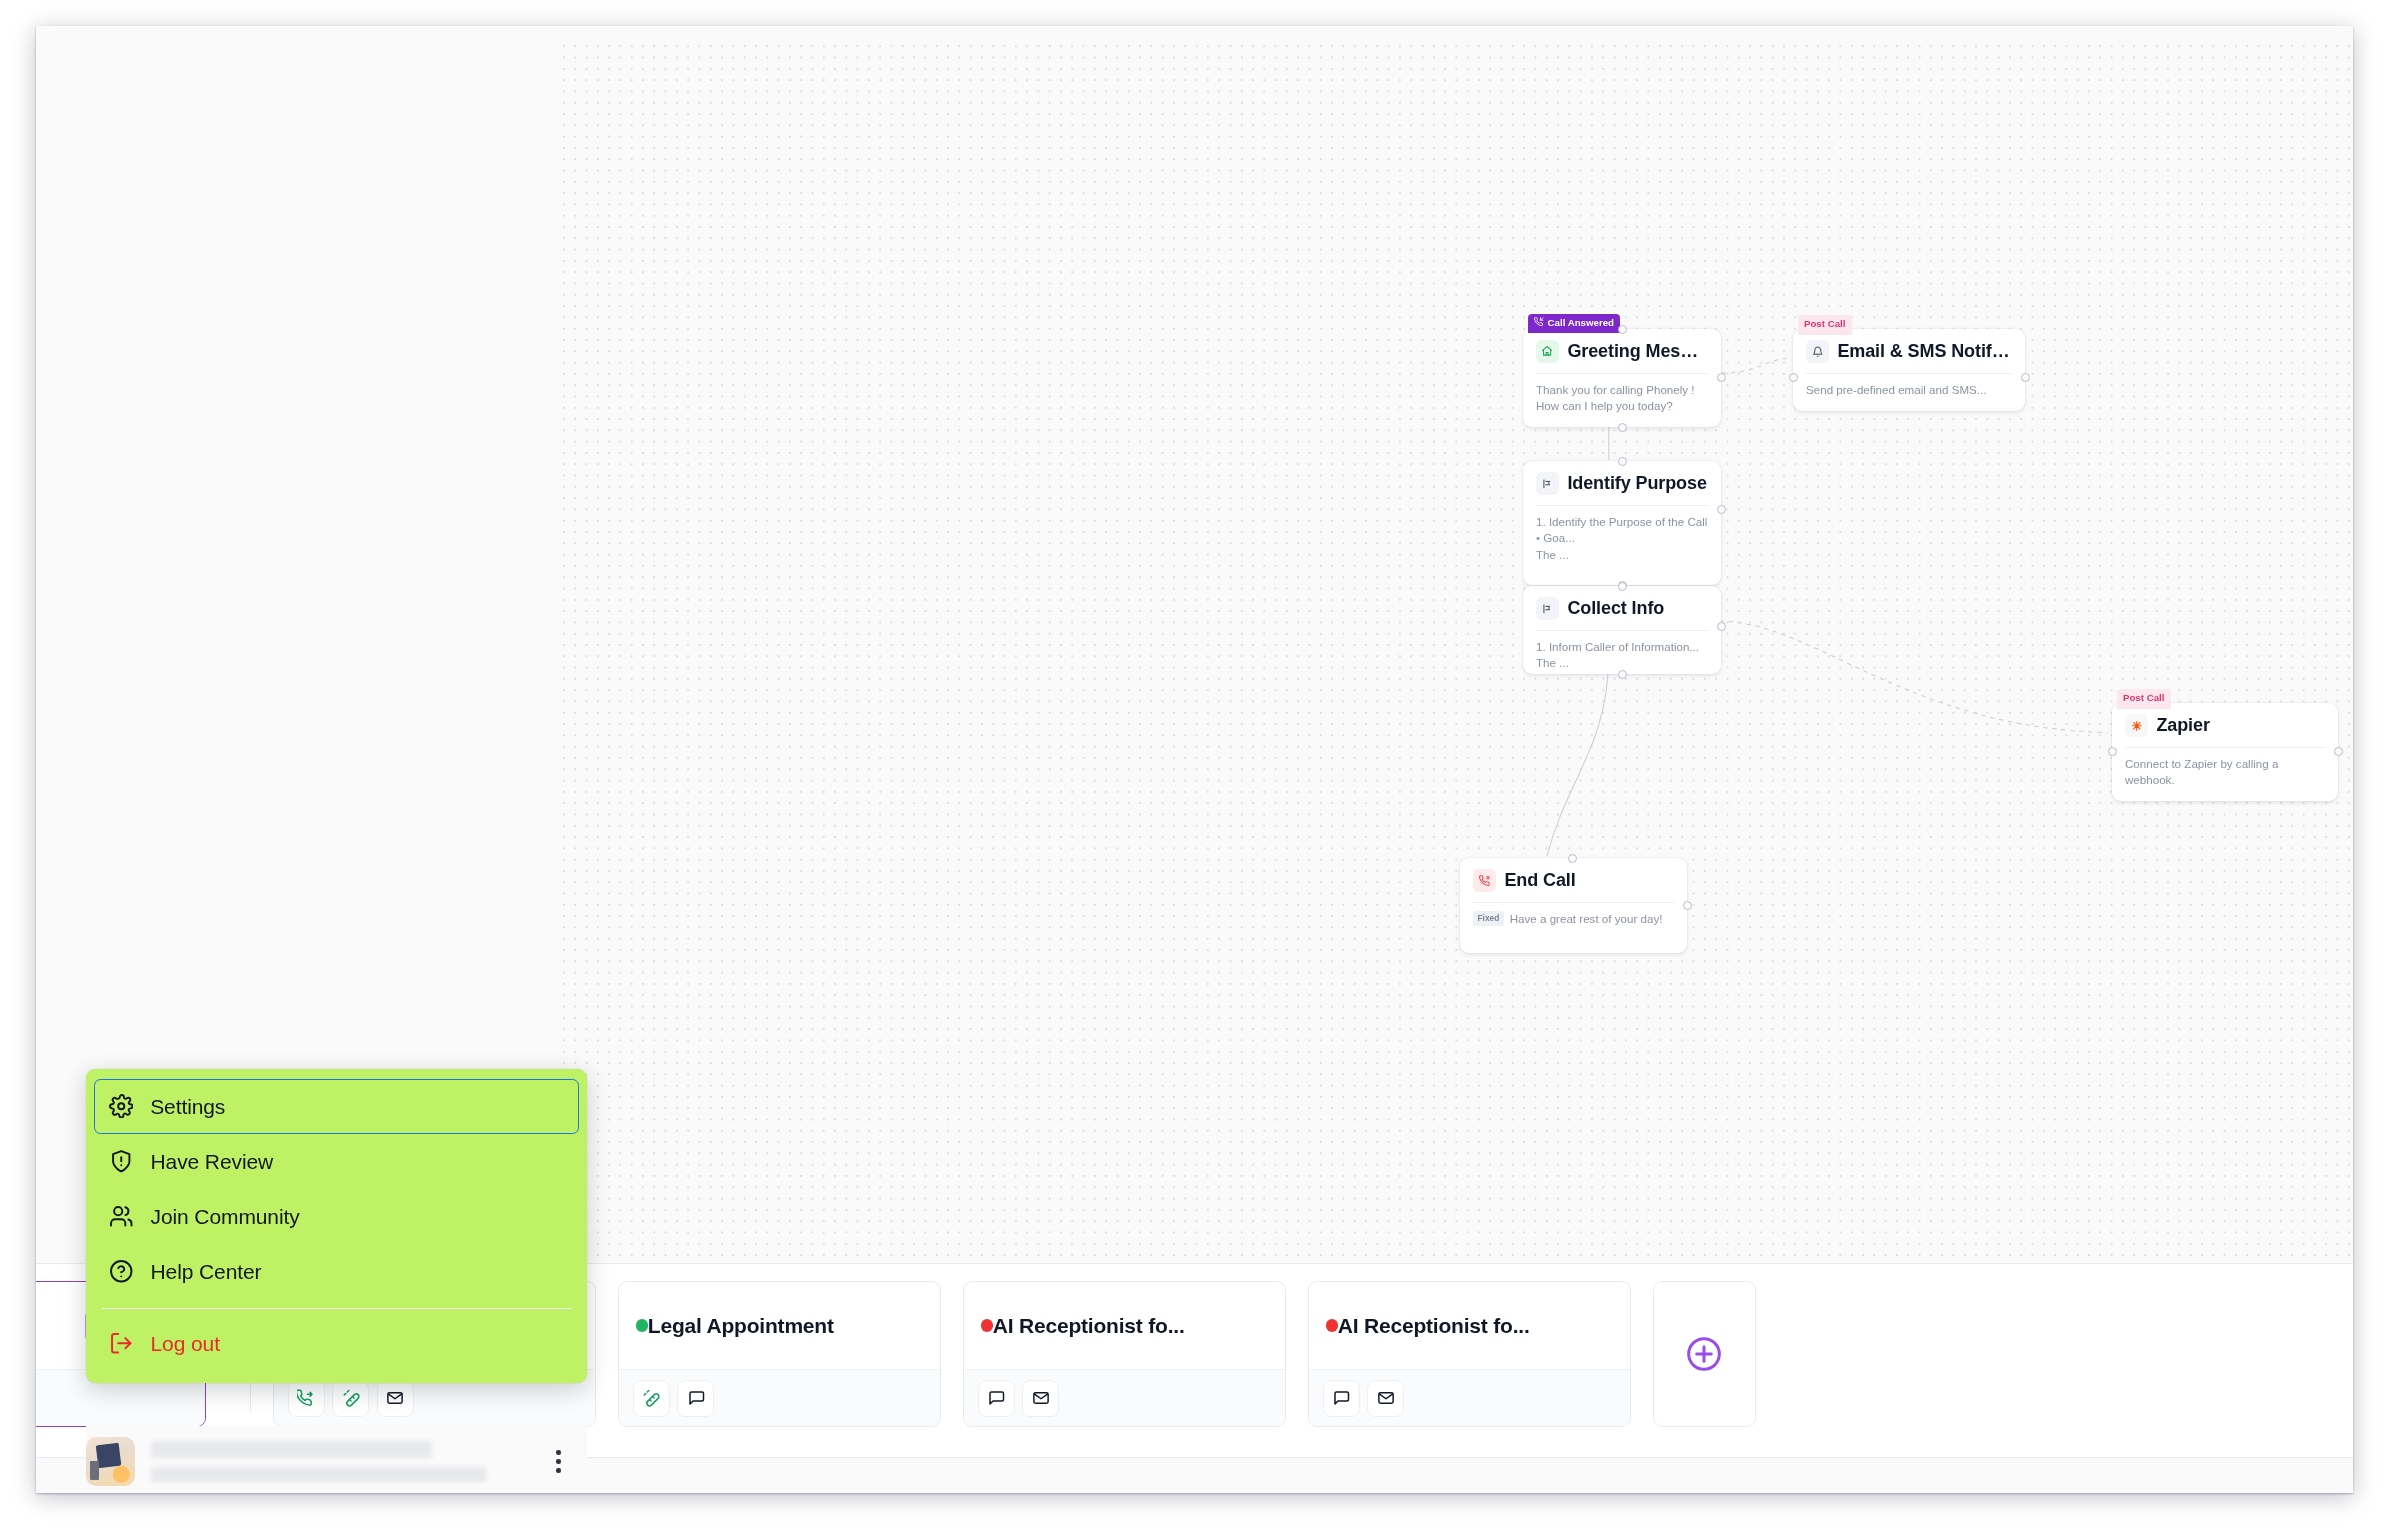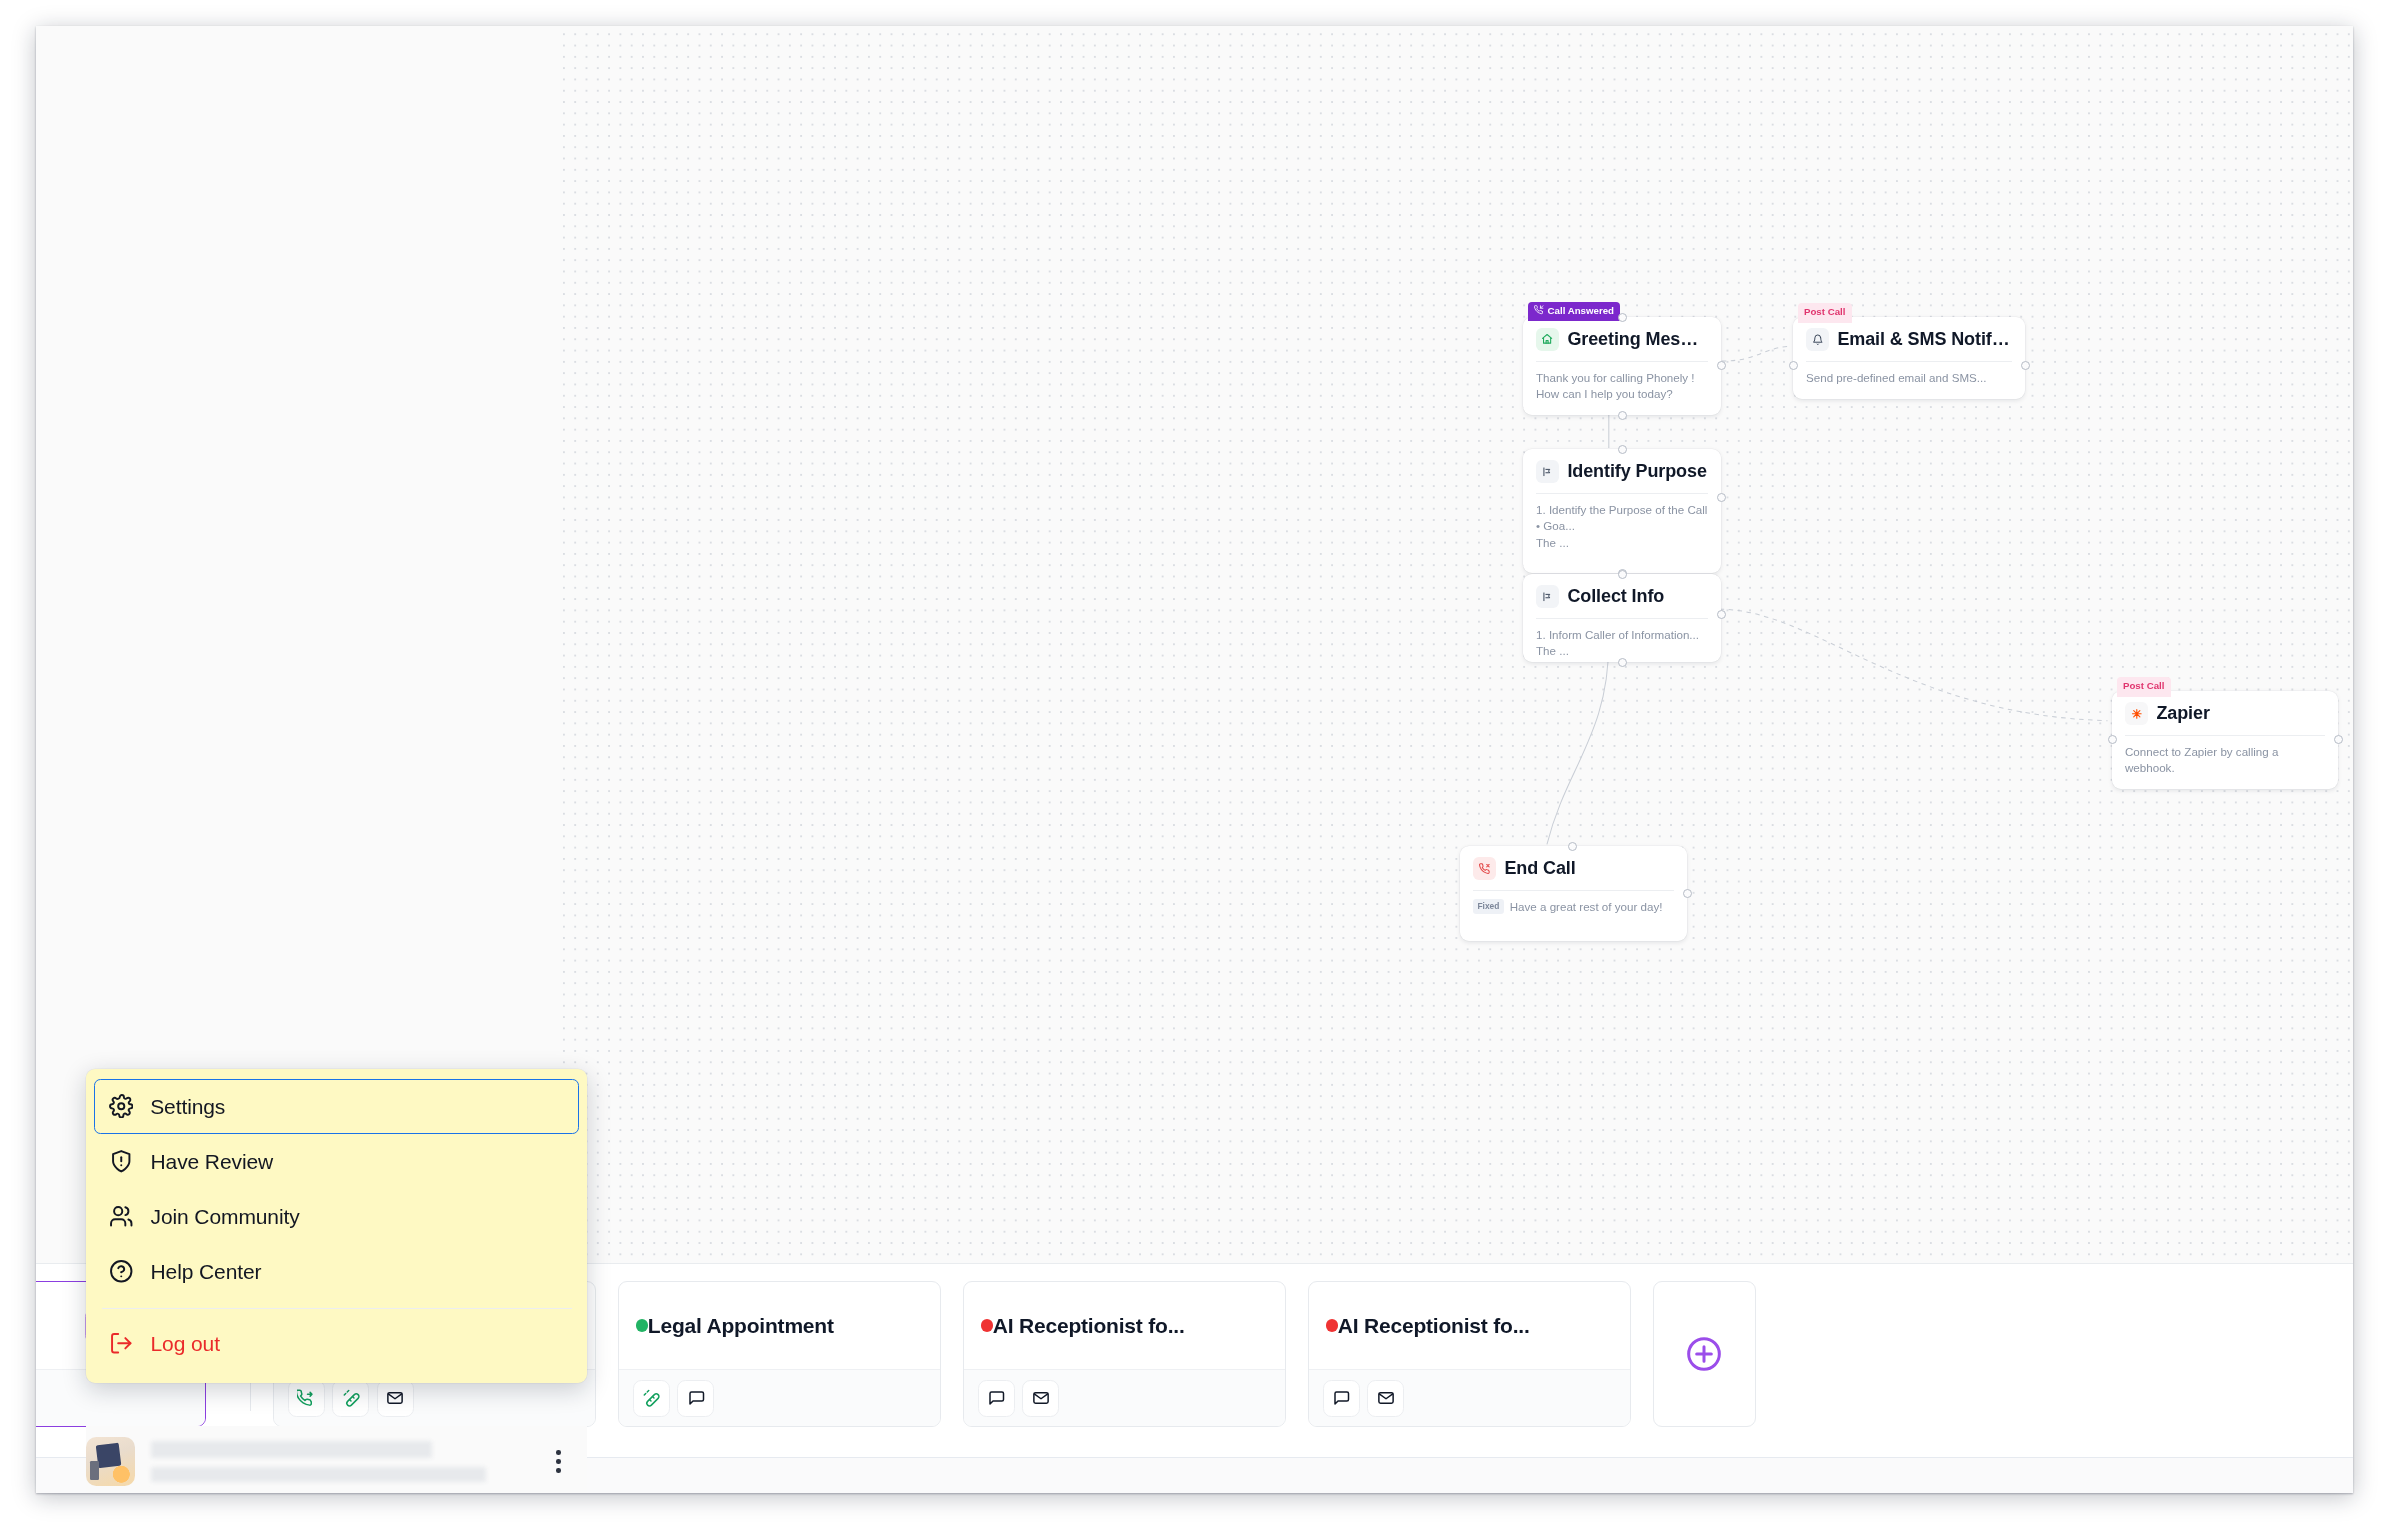--- a/index.html
+++ b/index.html
@@ -16,21 +16,21 @@
     left: 36px; top: 26px;
     width: 2317px; height: 1467px;
     background: #fafafa;
     box-shadow: 0 3.9px 22px rgba(15,23,42,.26), 0 0.6px 1.9px rgba(15,23,42,.30);
     overflow: hidden;
   }
 
   
   #canvas {
     position: absolute;
-    left: 0; top: 0; right: 0;
+    left: 0; top: 12px; right: 0;
     height: 1484px;
     background-color: #fafafa;
     background-image: radial-gradient(#dadde2 0.9px, transparent 1px);
     background-size: 11.3px 11.3px;
     background-position: 2.6px 2.6px;
   }
   
   #sidebar-mask {
     position: absolute; left: 0; top: 0;
     width: 525px; height: 1236px;
@@ -88,21 +88,21 @@
     position: absolute; width: 9px; height: 9px;
     border-radius: 50%; background: #fbfbfc;
     border: 1px solid #b6bcc6; z-index: 6;
   }
 
   
   #user-menu {
     position: absolute;
     left: 50px; top: 1043px;
     width: 501px;
-    background: #fef9c3;
+    background: #bef264;
     border-radius: 9px;
     box-shadow: 0 6.4px 24.5px rgba(15,23,42,.20), 0 0 0 0.6px rgba(15,23,42,.055);
     padding: 10.3px 0 11.6px 0;
     z-index: 40;
   }
   .menu-item {
     display: flex; align-items: center; gap: 17px;
     height: 55px; margin: 0 9px; padding: 0 14px;
     border-radius: 6.4px; cursor: pointer;
   }

